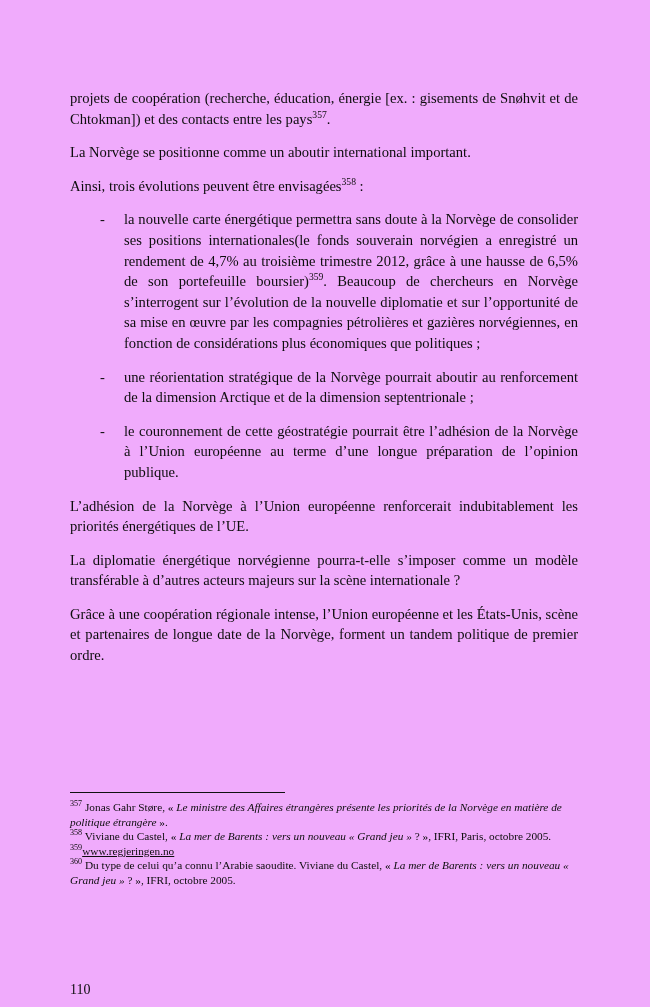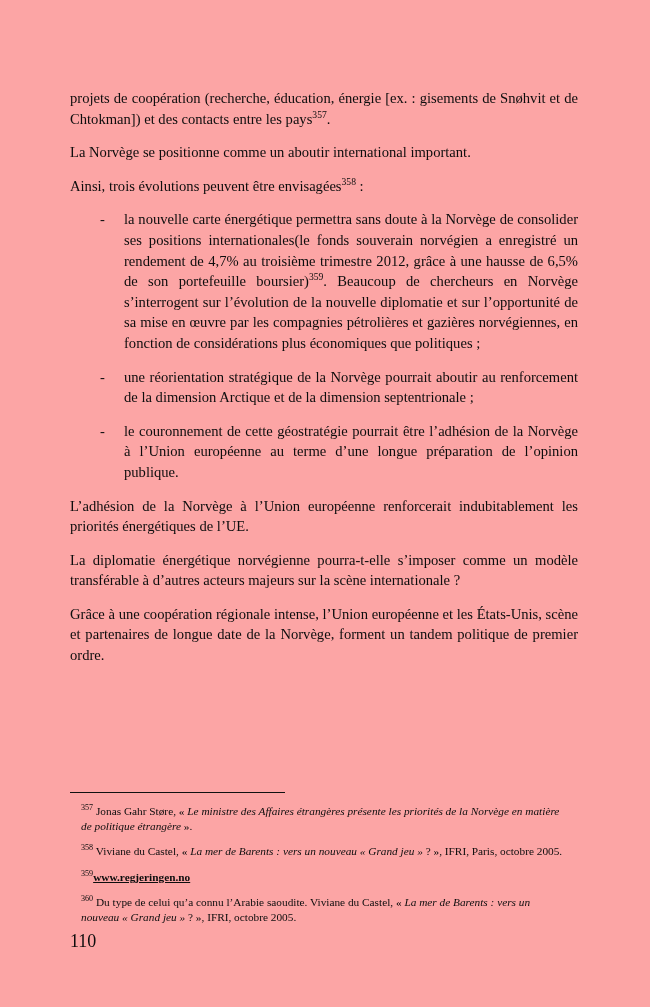--- a/index.html
+++ b/index.html
@@ -13,21 +13,21 @@
     position: relative;
     font-family: "Liberation Serif", "DejaVu Serif", serif;
     color: #0d0d0d;
     overflow: hidden;
   }
   .page {
     position: absolute;
     left: 0; top: 0;
     width: 650px;
     height: 1007px;
-    background: #fca5a5;
+    background: #f0abfc;
   }
   .content {
     position: absolute;
     left: 70px;
     top: 88px;
     width: 508px;
   }
   p.body-para {
     margin: 0 0 13px 0;
     font-size: 14.6px;
@@ -73,41 +73,40 @@
     top: 792px;
     width: 508px;
   }
   .fn-rule {
     width: 215px;
     height: 0;
     border-top: 1.1px solid #101010;
     margin: 0 0 7px 0;
   }
   p.footnote {
-    margin: 11px;
+    margin: 0;
     font-size: 11.3px;
     line-height: 14.6px;
     text-align: left;
   }
   p.footnote sup {
     font-size: 8.1px;
     vertical-align: super;
     line-height: 0;
   }
   .it { font-style: italic; }
   .fn-link {
     text-decoration: underline;
     color: #0d0d0d;
-    font-weight: bold;
   }
   .page-number {
     position: absolute;
     left: 70px;
-    top: 932px;
-    font-size: 18px;
+    top: 981px;
+    font-size: 14px;
     line-height: 18px;
   }
 </style>
 </head>
 <body>
 
 <div class="page">
 
   <div class="content">
 

